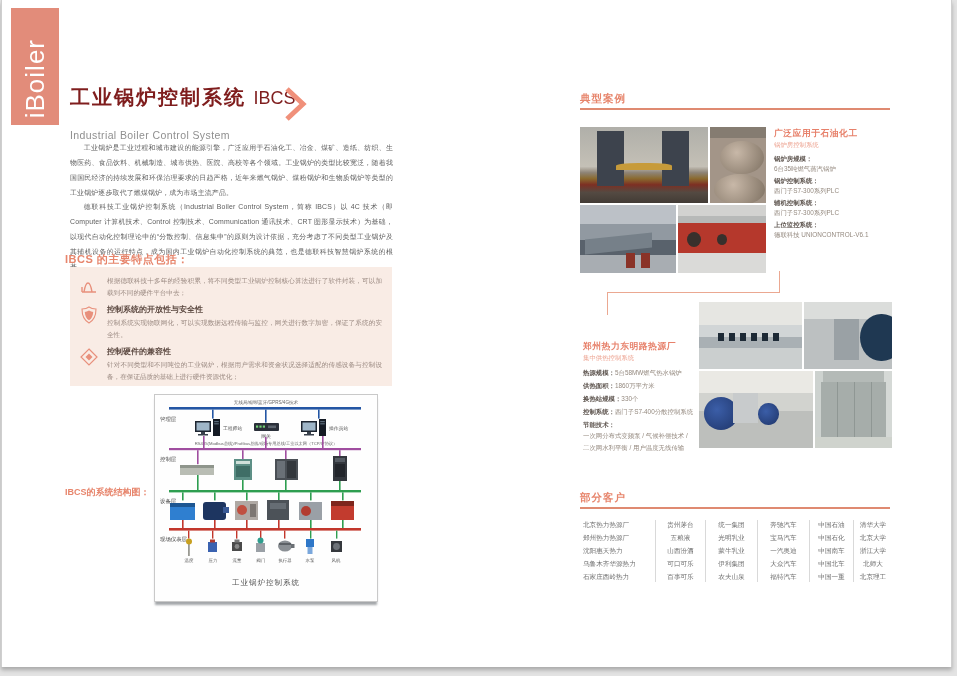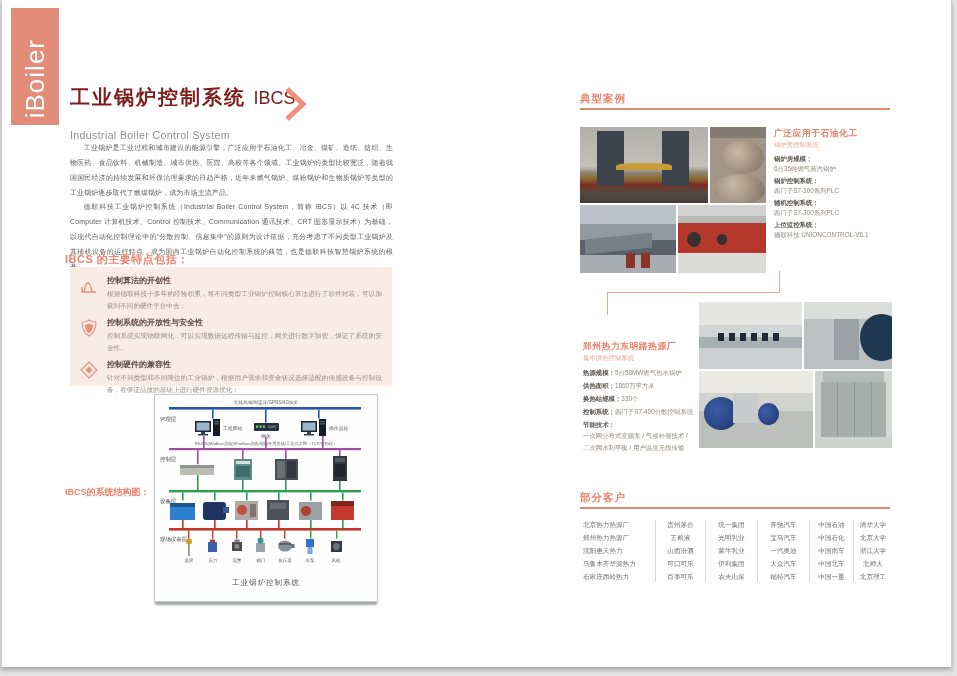--- a/index.html
+++ b/index.html
@@ -123,21 +123,20 @@
 
   <div class="feat-heading">IBCS 的主要特点包括：</div>
   <div class="features-box">
     <div class="feat-item">
       <div class="feat-icon">
         <svg width="18" height="18" viewBox="0 0 18 18">
             <path d="M2,15 h14 M2,15 V10 M4,15 C6,3 10,3 12,15" fill="none" stroke="#e8907c" stroke-width="1.4"></path>
           </svg>
       </div>
       <div>
-        <div class="feat-title">控制算法的开创性</div>
         <div class="feat-desc">根据德联科技十多年的经验积累，将不同类型工业锅炉控制核心算法进行了软件封装，可以加载到不同的硬件平台中去；</div>
       </div>
     </div>
     <div class="feat-item">
       <div class="feat-icon">
         <svg width="18" height="18" viewBox="0 0 18 18">
             <path d="M9,1 C11,2.5 14,3 16,3 C16,10 13.5,14.5 9,17 C4.5,14.5 2,10 2,3 C4,3 7,2.5 9,1 Z" fill="none" stroke="#e8907c" stroke-width="1.1"></path>
             <path d="M9,4.5 C10.3,5.4 12,5.8 13.2,5.9 C13,10 11.6,12.6 9,14.2 C6.4,12.6 5,10 4.8,5.9 C6,5.8 7.7,5.4 9,4.5 Z" fill="#e8907c"></path>
           </svg>
       </div>

